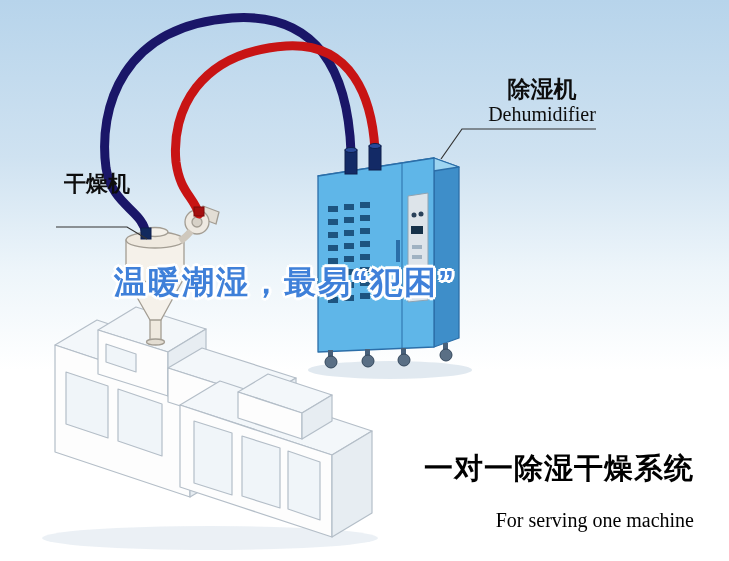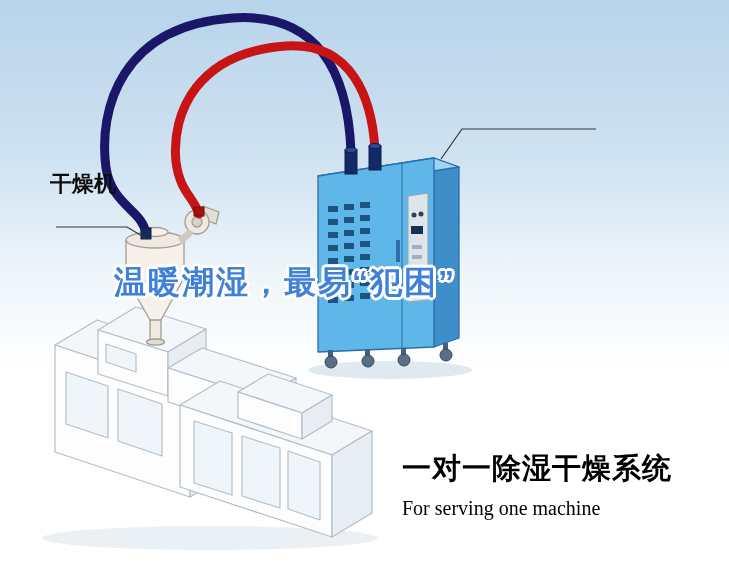--- a/index.html
+++ b/index.html
@@ -3,35 +3,35 @@
 <meta charset="utf-8">
 <style>
   *{margin:0;padding:0;box-sizing:border-box}
   html,body{background:#ffffff;font-family:"Liberation Sans",sans-serif}
   .canvas{
     position:relative;width:729px;height:561px;overflow:hidden;
     background:linear-gradient(to bottom,#b7d4eb 0%,#cfe2f1 28%,#edf5fa 48%,#ffffff 66%);
   }
   svg.scene{position:absolute;left:0;top:0;width:729px;height:561px;z-index:1}
   .overlay{position:absolute;z-index:2;color:#111}
-  .hopper-label{left:50px;top:171px;width:80px;text-align:left}
+  .hopper-label{left:50px;top:171px;width:80px;text-align:right}
   .dehum-label{left:484px;top:76px;width:116px;text-align:center}
   .label-zh{font-weight:bold;font-size:22px;line-height:1.15;color:#0d0d0d;font-family:"Liberation Sans",sans-serif}
   .dehum-label .label-zh{font-size:23px}
   .label-en{font-family:"Liberation Serif",serif;font-size:19px;line-height:1.2;color:#0d0d0d}
   .dehum-label .label-en{font-size:20px}
   .watermark{
     left:114px;top:261px;white-space:nowrap;
     font-size:32px;font-weight:bold;letter-spacing:2px;color:#3f80d9;
     text-shadow:-2px -2px 0 #fff,2px -2px 0 #fff,-2px 2px 0 #fff,2px 2px 0 #fff,
                  0 -3px 0 #fff,0 3px 0 #fff,-3px 0 0 #fff,3px 0 0 #fff;
   }
-  .footer{left:402px;top:449px;width:292px;text-align:left}
+  .footer{left:402px;top:449px;width:292px;text-align:right}
   .footer-title{font-size:29px;font-weight:bold;letter-spacing:1px;color:#000}
-  .footer-sub{font-family:"Liberation Serif",serif;font-size:20px;margin-top:8px;color:#000}
+  .footer-sub{font-family:"Liberation Serif",serif;font-size:20px;margin-top:20px;color:#000}
 </style>
 </head>
 <body>
 
 <div class="canvas">
 
   <svg class="scene" viewBox="0 0 729 561">
 
     <g stroke="#b4bec8" stroke-width="1.2" stroke-linejoin="round" fill="#ffffff">
       <ellipse cx="210" cy="538" rx="168" ry="12" fill="#e2eaf1" stroke="none" opacity="0.7"></ellipse>
@@ -132,20 +132,24 @@
     </g>
 
     <path d="M56,227 L127,227 L147,239" fill="none" stroke="#333333" stroke-width="1.2"></path>
     <path d="M596,129 L462,129 L441,159" fill="none" stroke="#333333" stroke-width="1.2"></path>
   </svg>
 
   <div class="overlay hopper-label">
     <div class="label-zh">干燥机</div>
   </div>
 
+  <div class="overlay dehum-label">
+    <div class="label-zh">除湿机</div>
+    <div class="label-en">Dehumidifier</div>
+  </div>
 
   <div class="overlay watermark">温暖潮湿，最易“犯困”</div>
 
   <div class="overlay footer">
     <div class="footer-title">一对一除湿干燥系统</div>
     <div class="footer-sub">For serving one machine</div>
   </div>
 
 </div>
 

